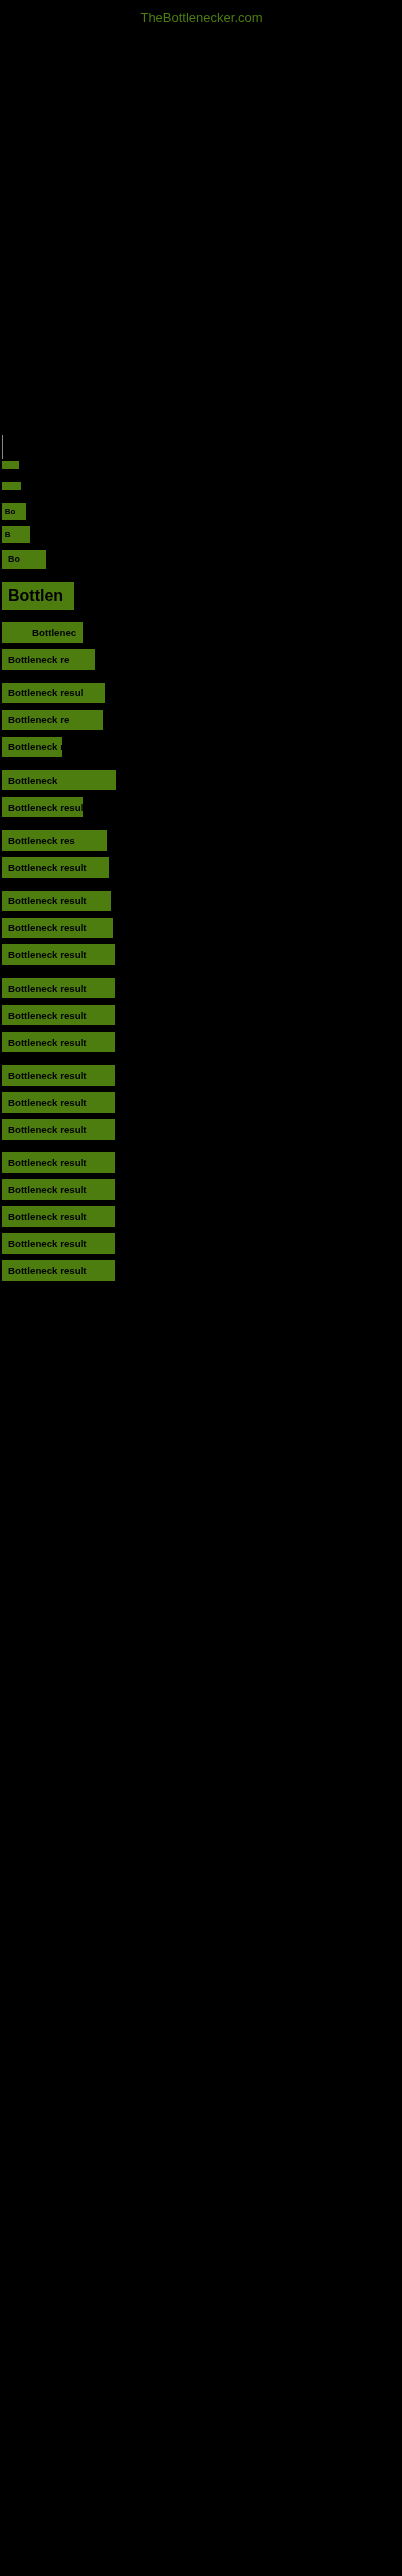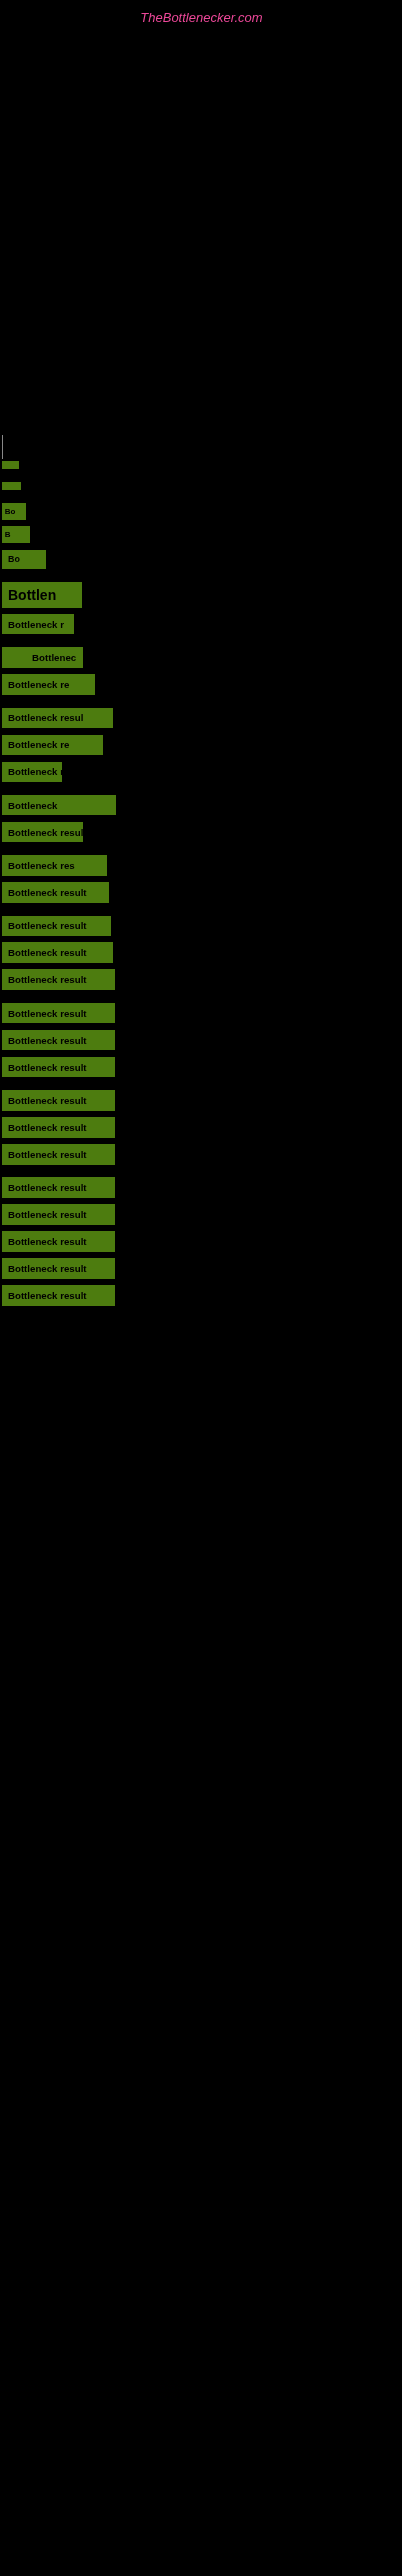--- a/index.html
+++ b/index.html
@@ -11,26 +11,25 @@
     body {
       background-color: #000000;
       width: 403px;
       min-height: 2576px;
       font-family: Arial, sans-serif;
       position: relative;
       overflow-x: hidden;
     }
 
     .site-title {
-      color: #ec4899;
+      color: #4d7c0f;
       font-size: 13px;
       text-align: center;
       padding: 9.7px 0 6.4px 0;
       font-weight: normal;
-      font-style: italic;
     }
 
     .chart-area {
       width: 100%;
       height: 419px;
       background-color: #000000;
       position: relative;
     }
 
     .result-item {
@@ -54,25 +53,25 @@
     .results-container {
       padding: 8px 0;
     }
 
     
     .bar-1  { width: 17.7px; font-size: 8px; padding: 4px 3.2px; }
     .bar-2  { width: 19.3px; font-size: 8px; padding: 4px 3.2px; }
     .bar-3  { width: 24px; font-size: 8px; padding: 4px 3.2px; }
     .bar-4  { width: 28px; font-size: 8px; padding: 4px 3.2px; }
     .bar-5  { width: 44px; font-size: 8.9px; }
-    .bar-6  { width: 80px; font-size: 14px; }
+    .bar-6  { width: 72px; font-size: 16px; }
     .bar-7  { width: 72px; font-size: 9.7px; }
     .bar-8  { width: 81px; font-size: 9.7px; text-align: right; }
     .bar-9  { width: 93px; font-size: 9.7px; }
-    .bar-10 { width: 111px; font-size: 9.7px; }
+    .bar-10 { width: 103px; font-size: 9.7px; }
     .bar-11 { width: 101px; font-size: 9.7px; }
     .bar-12 { width: 60px; font-size: 9.7px; }
     .bar-13 { width: 114px; font-size: 9.7px; }
     .bar-14 { width: 81px; font-size: 9.7px; }
     .bar-15 { width: 105px; font-size: 9.7px; }
     .bar-16 { width: 107px; font-size: 9.7px; }
     .bar-17 { width: 109px; font-size: 9.7px; }
     .bar-18 { width: 111px; font-size: 9.7px; }
     .bar-19 { width: 113px; font-size: 9.7px; }
     .bar-20 { width: 113px; font-size: 9.7px; }
@@ -129,23 +128,20 @@
     <div class="result-item">
       <div class="result-bar bar-4">B</div>
     </div>
     <div class="result-item">
       <div class="result-bar bar-5">Bo</div>
     </div>
     <div class="spacer"></div>
     <div class="result-item">
       <div class="result-bar bar-6">Bottlen</div>
     </div>
-    <div class="result-item">
-      <div class="result-bar bar-7">Bottleneck r</div>
-    </div>
     <div class="spacer"></div>
     <div class="result-item">
       <div class="result-bar bar-8">Bottlenec</div>
     </div>
     <div class="result-item">
       <div class="result-bar bar-9">Bottleneck re</div>
     </div>
     <div class="spacer"></div>
     <div class="result-item">
       <div class="result-bar bar-10">Bottleneck resul</div>

